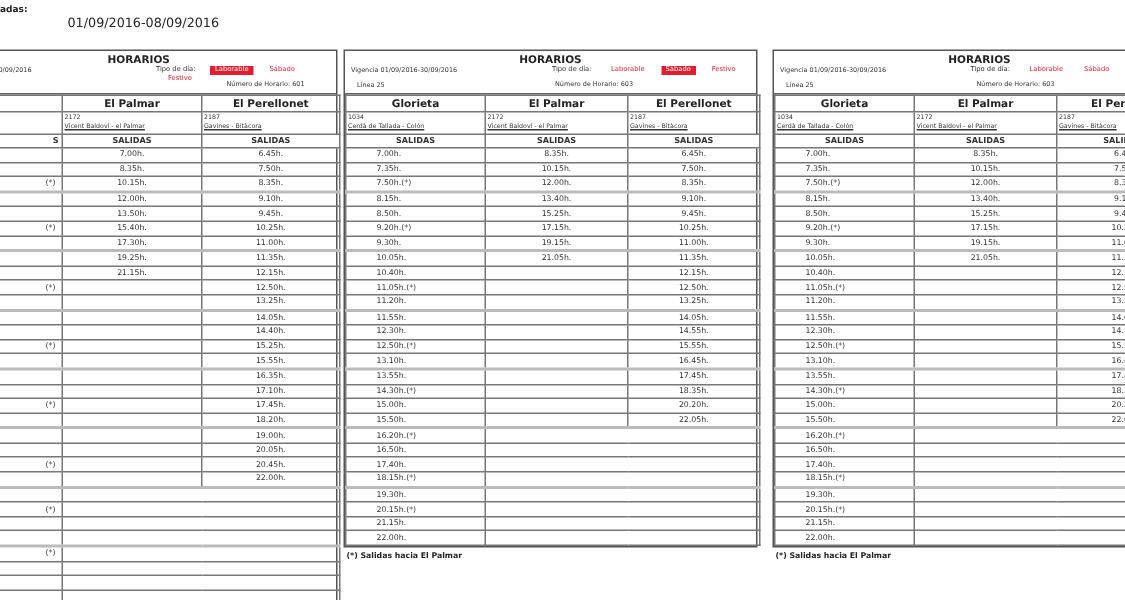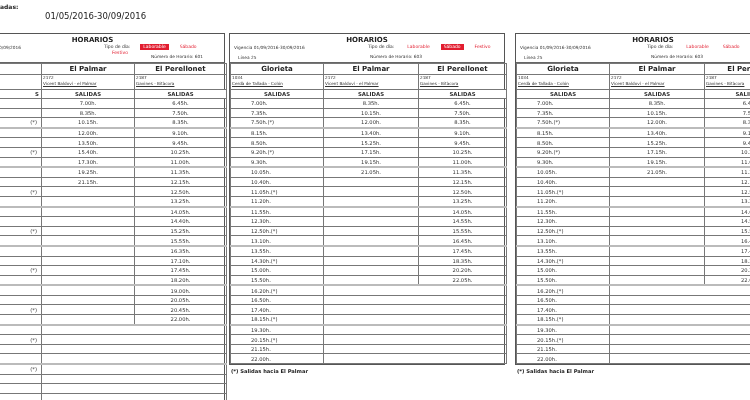--- a/index.html
+++ b/index.html
@@ -30,21 +30,21 @@
   .sal-row td { font-size: 5.4px; font-weight: bold; text-align: center; height: 8px; background: #fff; }
   td.c { text-align: center; }
   td.l { padding-left: 20px; }
   .note { position: absolute; font-size: 5.2px; font-weight: bold; color: #222; }
   .gr { border-top: 2px solid #bbb; }
 </style>
 </head>
 <body>
 
 <div class="top-label">adas:</div>
-<div class="top-range">01/05/2016-30/09/2016</div>
+<div class="top-range">01/09/2016-08/09/2016</div>
 
 <div class="sheet" id="p0" style="left:-40px; width:265px;">
     <div class="panel">
       <div class="hdr">
         <div class="title">HORARIOS</div>
         <div class="vig" style="left:38px">0/09/2016</div>
         <div class="tipo" style="left:140px"><span>Tipo de día:</span><span class="chip on" style="margin-left:10px">Laborable</span><span class="chip" style="margin-left:8px">Sábado</span><span class="chip" style="margin-left:8px">Festivo</span></div>
         <div class="num" style="left:190px">Número de Horario: 601</div>
       </div>
       <table style="width:265px">

